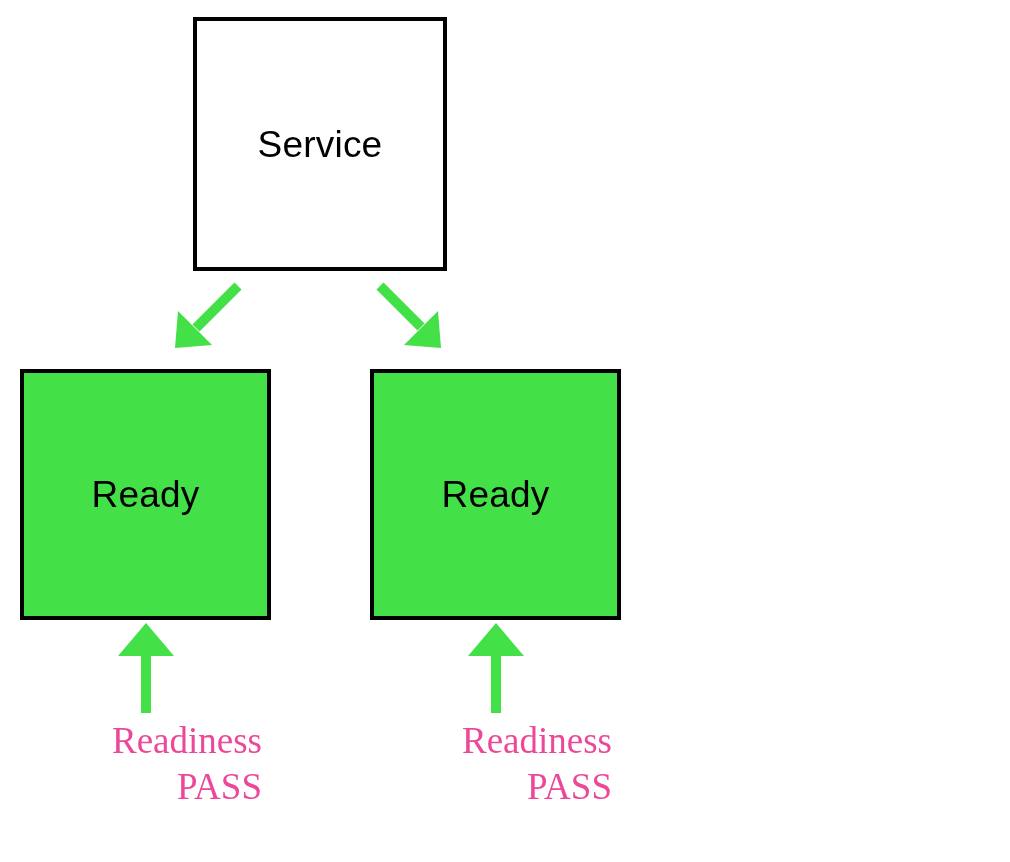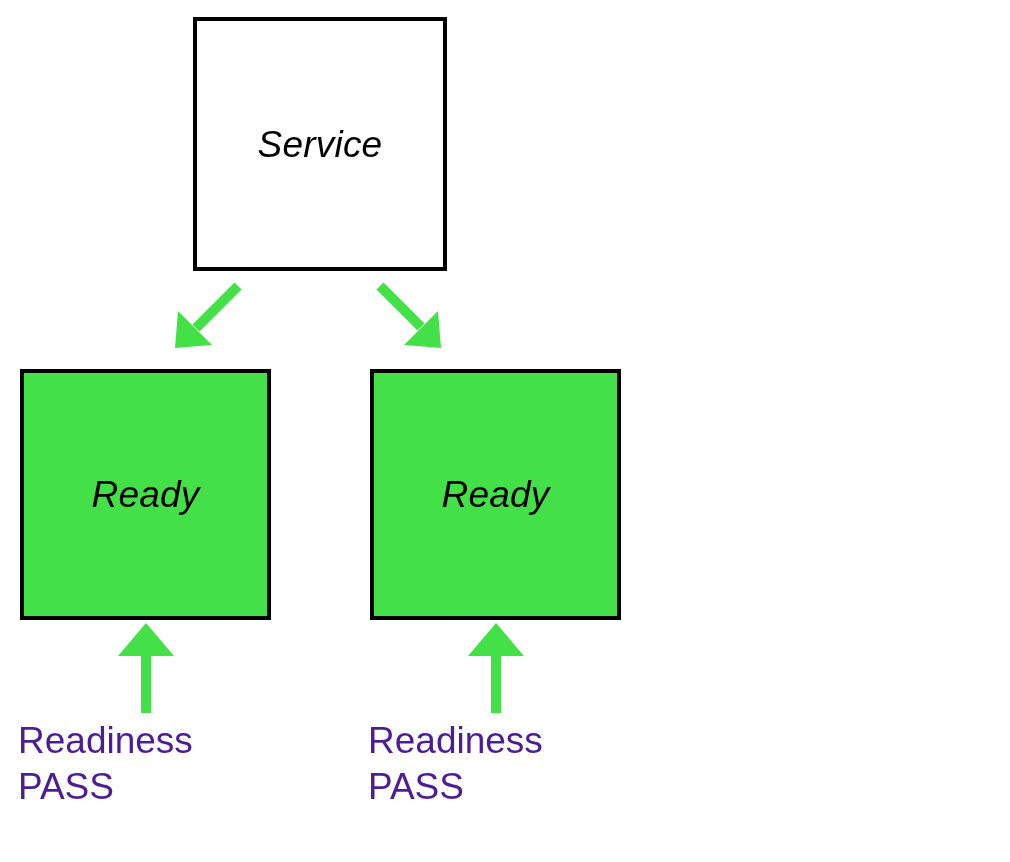--- a/index.html
+++ b/index.html
@@ -24,21 +24,20 @@
     display: flex;
     align-items: center;
     justify-content: center;
   }
   .node-label {
     font-size: 37px;
     line-height: 1;
     color: #000000;
     white-space: nowrap;
     letter-spacing: 0.2px;
-    font-style: italic;
   }
   #service-node {
     left: 193px;
     top: 17px;
     width: 254px;
     height: 254px;
     background: #ffffff;
   }
   #ready-node-left {
     left: 20px;
@@ -56,25 +55,26 @@
     position: absolute;
     left: 0;
     top: 0;
     width: 1010px;
     height: 862px;
     pointer-events: none;
     overflow: visible;
   }
   .probe-label {
     position: absolute;
-    text-align: left;
+    text-align: right;
     font-size: 37px;
     line-height: 46px;
-    color: #4c1d95;
+    color: #ec4899;
     white-space: nowrap;
+    font-family: Liberation Serif, serif;
   }
   #probe-label-left {
     left: 18px;
     top: 718px;
     width: 244px;
   }
   #probe-label-right {
     left: 368px;
     top: 718px;
     width: 244px;

